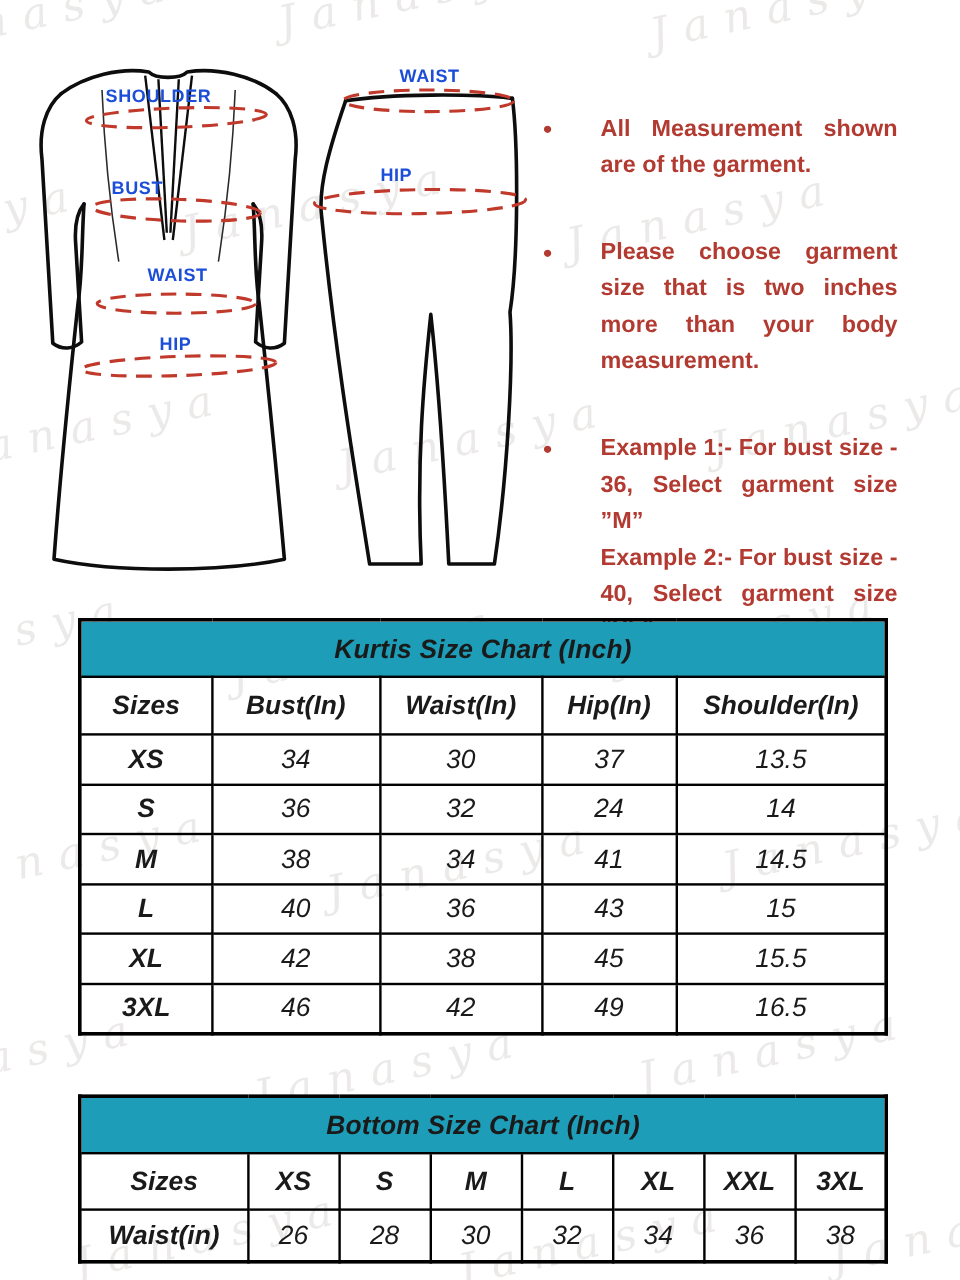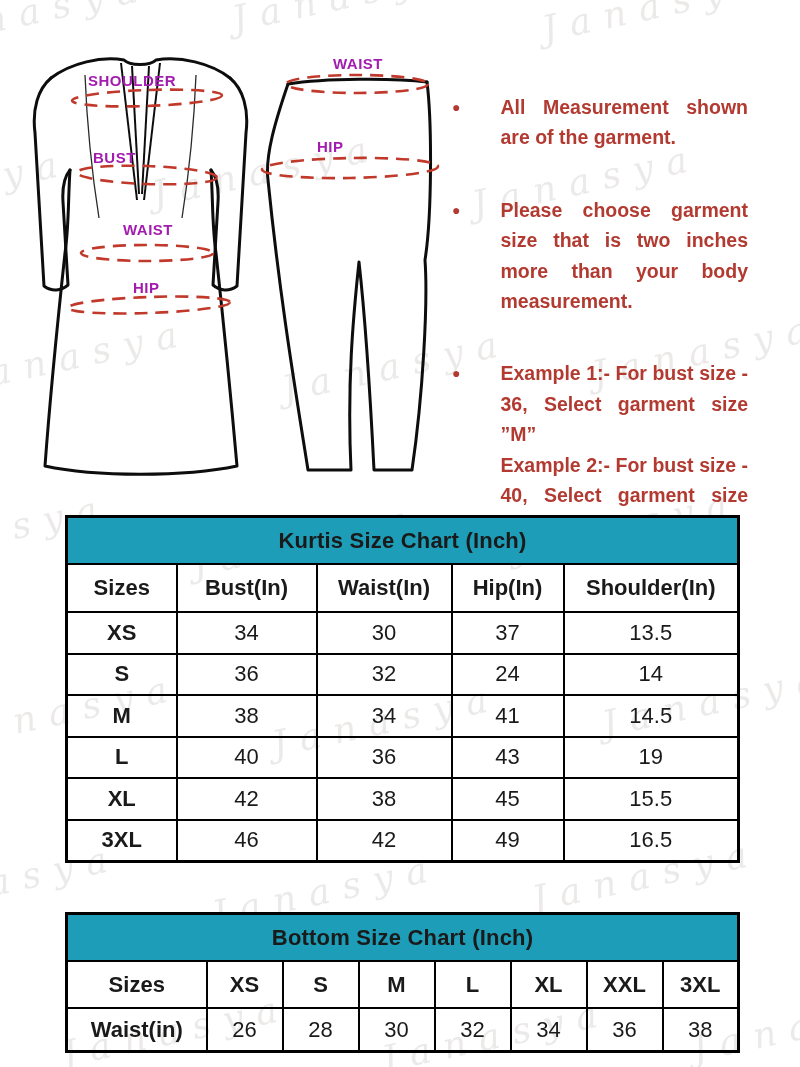--- a/index.html
+++ b/index.html
@@ -15,42 +15,42 @@
     transform:rotate(-12deg);white-space:nowrap;
   }
   
   .fig{position:absolute;z-index:1;}
   .fig svg{display:block;}
   .outline{fill:none;stroke:#0d0d0d;stroke-width:3;stroke-linecap:round;stroke-linejoin:round;}
   .seam{fill:none;stroke:#2a2a2a;stroke-width:1.3;}
   .placket{fill:none;stroke:#0d0d0d;stroke-width:2;}
   .meas{fill:none;stroke:#c0392b;stroke-width:2.6;stroke-dasharray:13 8;}
   .diagram-label{
-    position:absolute;z-index:2;color:#a21caf;font-weight:bold;
+    position:absolute;z-index:2;color:#1d4ed8;font-weight:bold;
     font-size:15px;letter-spacing:.5px;white-space:nowrap;
   }
   
   .notes{
     position:absolute;left:452px;top:92px;width:296px;z-index:1;
     color:#b23a31;font-size:19.5px;line-height:1.56;font-weight:600;
   }
   .note{display:flex;gap:13px;margin-bottom:42px;}
   .note .dot{flex:0 0 auto;font-size:14px;line-height:1;margin-top:8px;}
   .note .txt{text-align:justify;margin-left:27px;}
   .note .txt .ln{display:block;}
   
   .size-table{
     position:absolute;left:65px;z-index:1;border-collapse:collapse;
     table-layout:fixed;width:672px;background:transparent;
   }
   .size-table,.size-table td{border:2.5px solid #000;}
   .size-table{border-width:3px;}
   .size-table td{
     text-align:center;vertical-align:middle;font-size:22px;color:#1a1a1a;
-    padding:0;overflow:hidden;white-space:nowrap;
+    padding:0;overflow:hidden;white-space:nowrap;font-style:italic;
   }
   .titlebar{
     background:#1d9db7;font-weight:bold;font-size:24.5px;color:#101010;
     height:45px;letter-spacing:.2px;
   }
   .colhead td,.bold{font-weight:bold;}
   #kurtis-table{top:515px;}
   #kurtis-table .colhead td{height:46px;font-size:22px;}
   #kurtis-table .datarow td{height:39.5px;}
   #kurtis-table .datarow td:first-child{font-weight:bold;}
@@ -188,21 +188,21 @@
         <td>38</td>
         <td>34</td>
         <td>41</td>
         <td>14.5</td>
       </tr>
       <tr class="datarow">
         <td>L</td>
         <td>40</td>
         <td>36</td>
         <td>43</td>
-        <td>19</td>
+        <td>15</td>
       </tr>
       <tr class="datarow">
         <td>XL</td>
         <td>42</td>
         <td>38</td>
         <td>45</td>
         <td>15.5</td>
       </tr>
       <tr class="datarow">
         <td>3XL</td>

